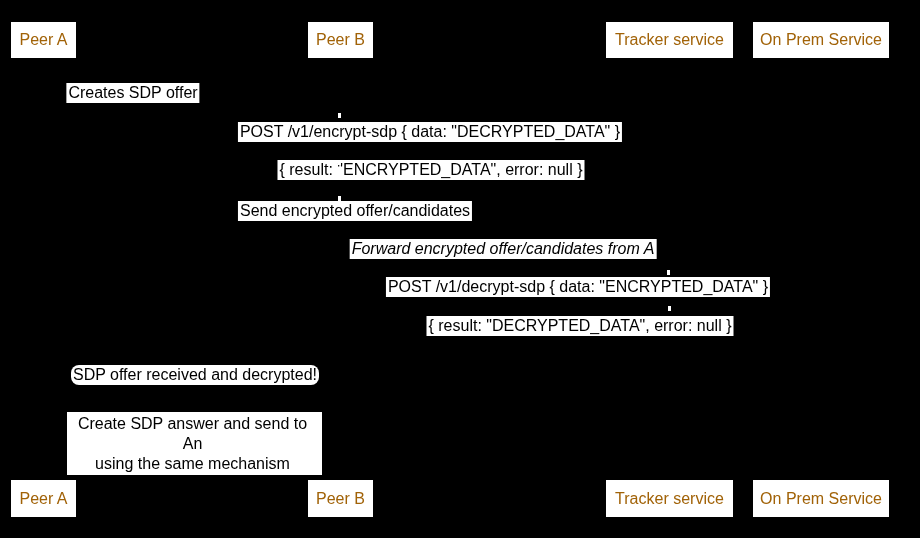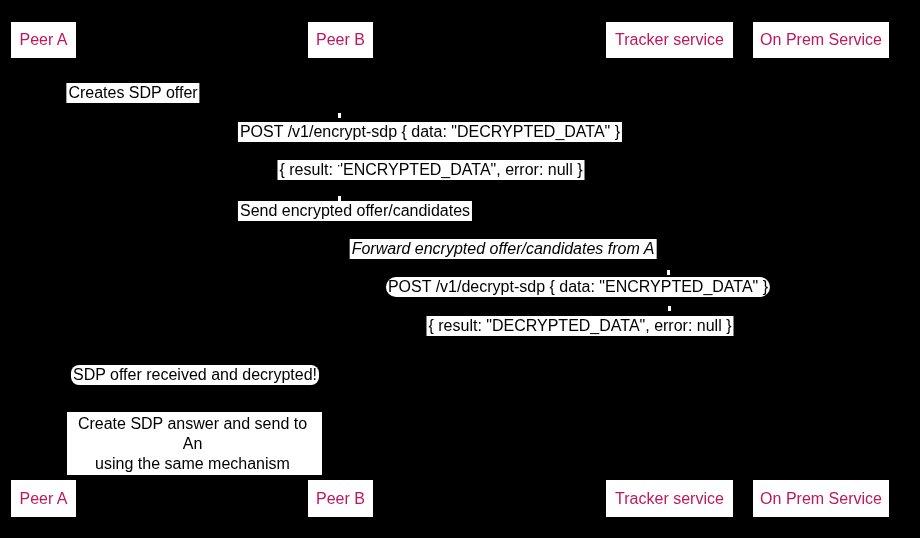--- a/index.html
+++ b/index.html
@@ -8,21 +8,21 @@
     width: 920px;
     height: 538px;
     background: #000000;
     font-family: "Liberation Sans", sans-serif;
     overflow: hidden;
   }
   .actor {
     position: absolute;
     height: 36px;
     background: #ffffff;
-    color: #be185d;
+    color: #a16207;
     display: flex;
     align-items: center;
     justify-content: center;
     font-size: 16px;
     white-space: nowrap;
   }
   .actor.bottom { height: 37px; }
   .msg {
     position: absolute;
     transform: translateX(-50%);
@@ -63,21 +63,21 @@
   .a-peer-b-bot   { left: 308px; top: 480px; width: 65px; }
   .a-tracker-bot  { left: 606px; top: 480px; width: 127px; }
   .a-onprem-bot   { left: 753px; top: 480px; width: 136px; }
 
   
   .m0 { left: 133px; top: 83px; }
   .m1 { left: 430px; top: 122px; }
   .m2 { left: 431px; top: 160px; }
   .m3 { left: 355px; top: 201px; }
   .m4 { left: 503px; top: 239px; font-style: italic; }
-  .m5 { left: 578px; top: 277px; border-radius: 10px; }
+  .m5 { left: 578px; top: 277px; }
   .m6 { left: 580px; top: 316px; }
   .m7 { left: 195px; top: 365px; border-radius: 8px; }
 
   
   .d0 { left: 338px; top: 113px; }
   .d1 { left: 338px; top: 160px; }
   .d2 { left: 338px; top: 196px; }
   .d3 { left: 667px; top: 270px; }
   .d4 { left: 668px; top: 306px; }
 </style>

